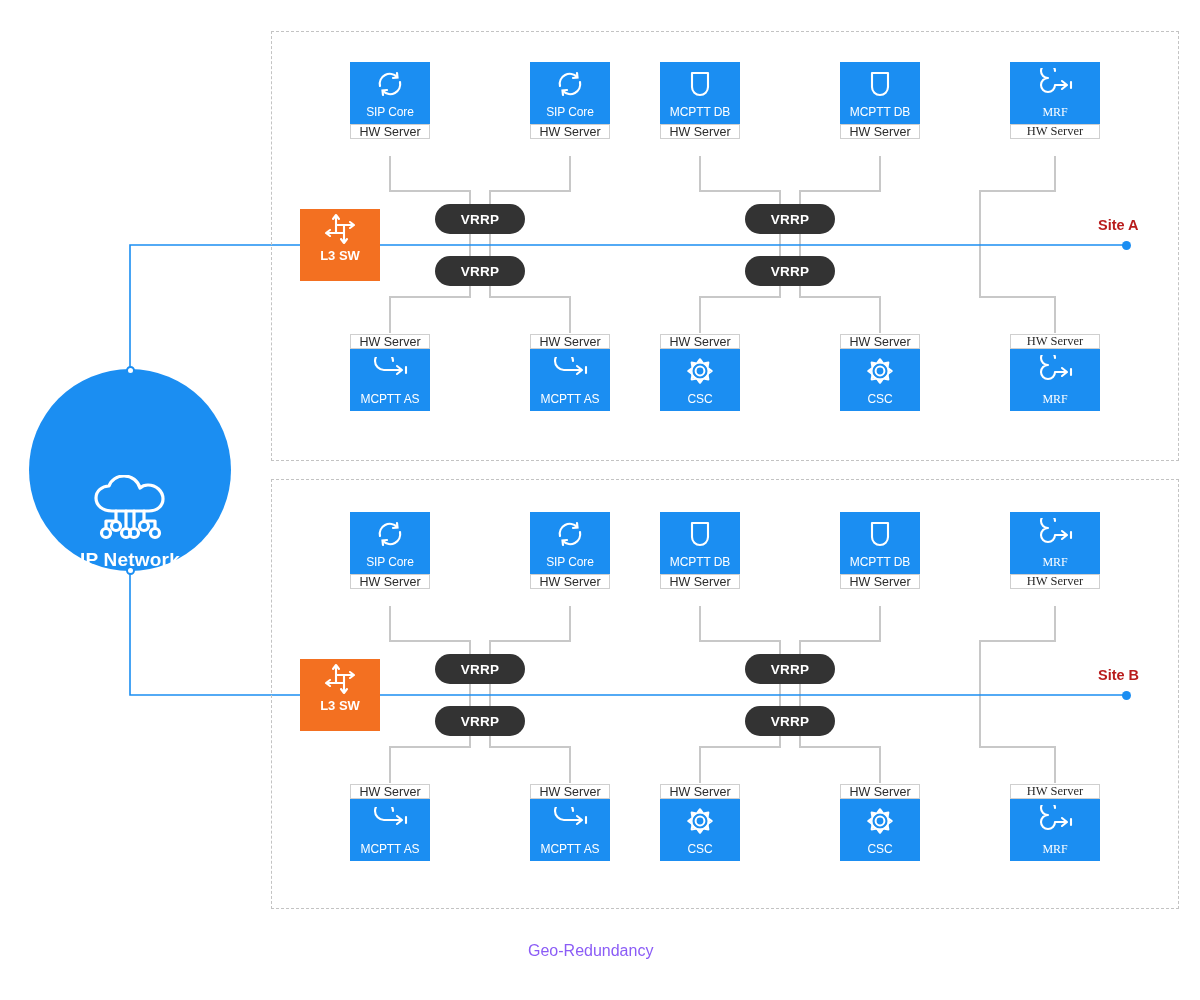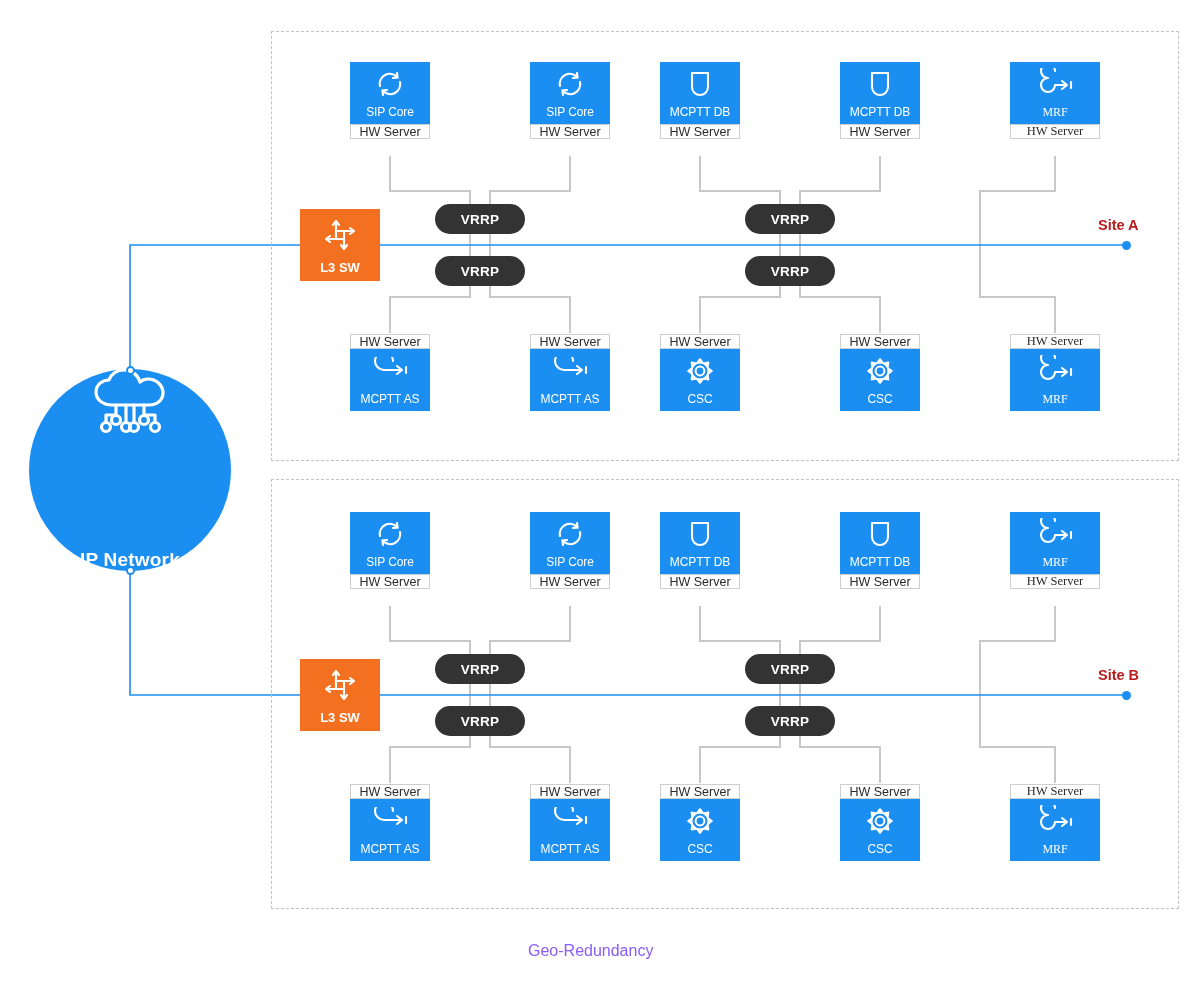--- a/index.html
+++ b/index.html
@@ -63,31 +63,31 @@
     box-sizing:border-box;
   }
 
   
   .l3sw{
     position:absolute;
     width:80px;height:72px;
     background:#f37021;
     color:#ffffff;
     display:flex;flex-direction:column;align-items:center;justify-content:flex-end;
-    box-sizing:border-box;padding-bottom:6px;
+    box-sizing:border-box;padding-bottom:18px;
   }
   .l3sw .ico{flex:1;display:flex;align-items:center;justify-content:center;}
   .l3sw .lbl{font-size:13px;font-weight:bold;line-height:14px;}
 
   
   .cloud{
     position:absolute;
     width:202px;height:202px;border-radius:50%;
     background:#1b8ef2;
-    display:flex;flex-direction:column;align-items:center;justify-content:space-between;
+    display:flex;flex-direction:column;align-items:center;justify-content:flex-end;
   }
   .cloud .ico{margin-bottom:4px;}
   .cloud .lbl{color:#fff;font-size:19px;font-weight:bold;letter-spacing:0.2px;}
 
   
   .nub{
     position:absolute;width:9px;height:9px;border-radius:50%;
     background:#ffffff;border:2px solid #1b8ef2;box-sizing:border-box;
   }
 

